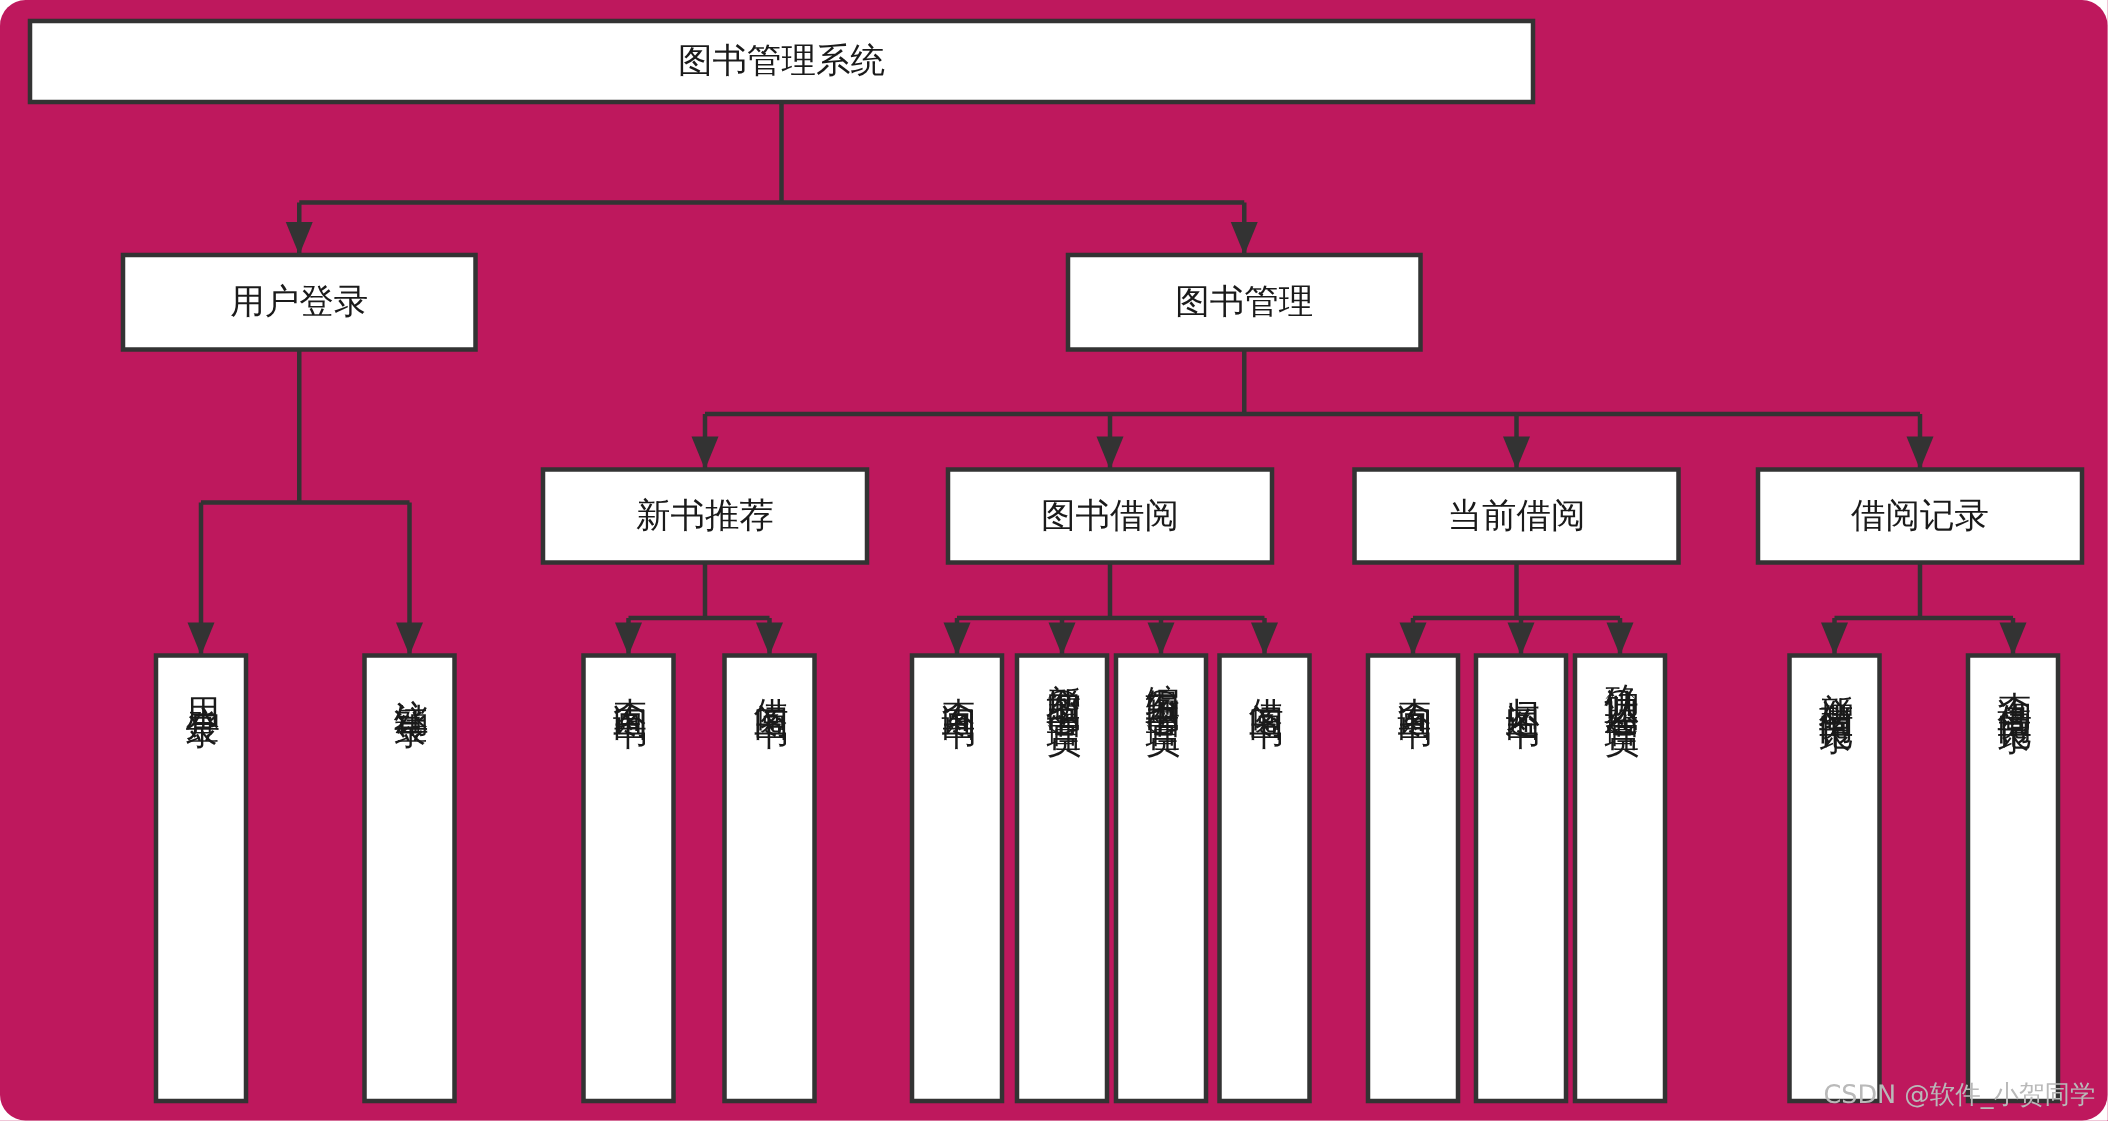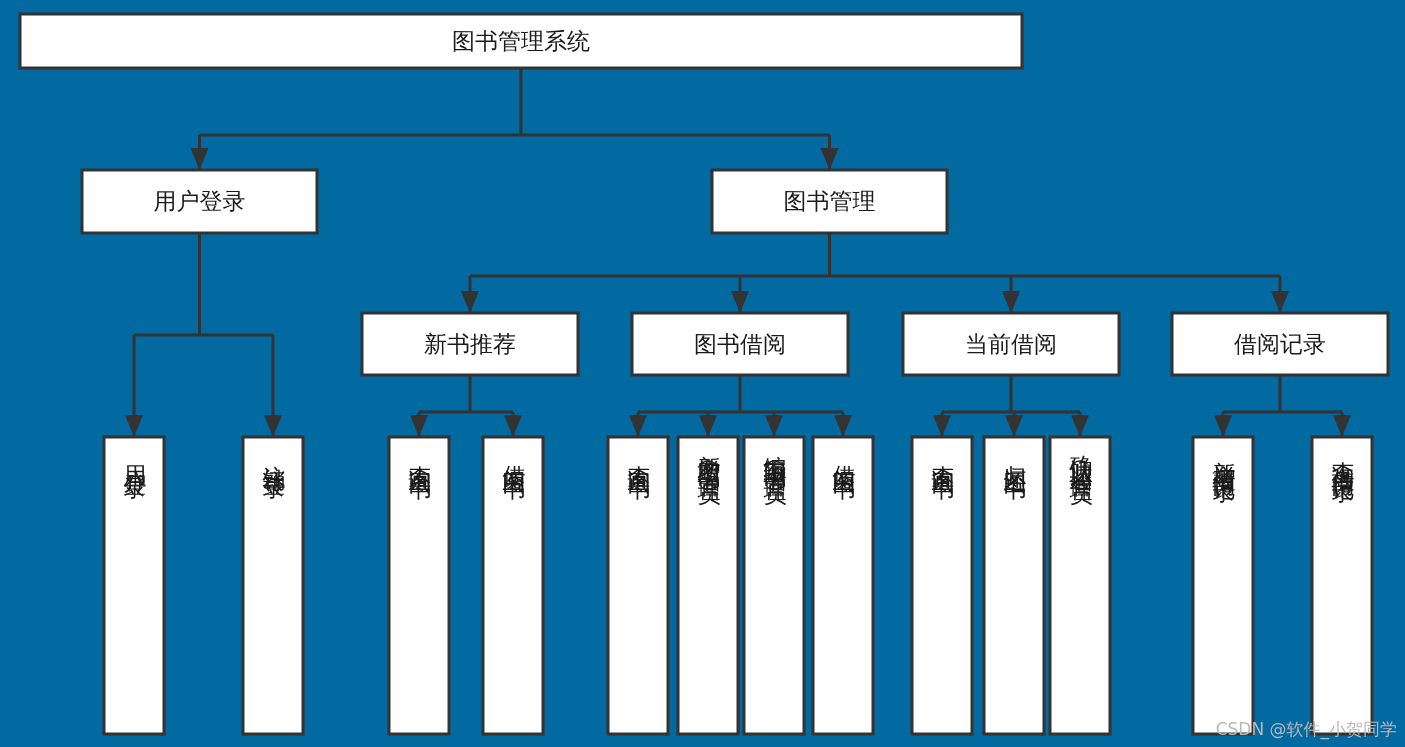--- a/index.html
+++ b/index.html
@@ -10,21 +10,22 @@
   body {
     width: 1405px;
     height: 747px;
     font-family: "DejaVu Sans", "Liberation Sans", sans-serif;
     overflow: hidden;
   }
   #diagram-root {
     position: relative;
     width: 1405px;
     height: 747px;
-    background: #0369a1;
+    background: #be185d;
+    border-radius: 17px;
   }
   svg.diagram {
     position: absolute;
     top: 0;
     left: 0;
     width: 1405px;
     height: 747px;
     display: block;
   }
   .node-box {

